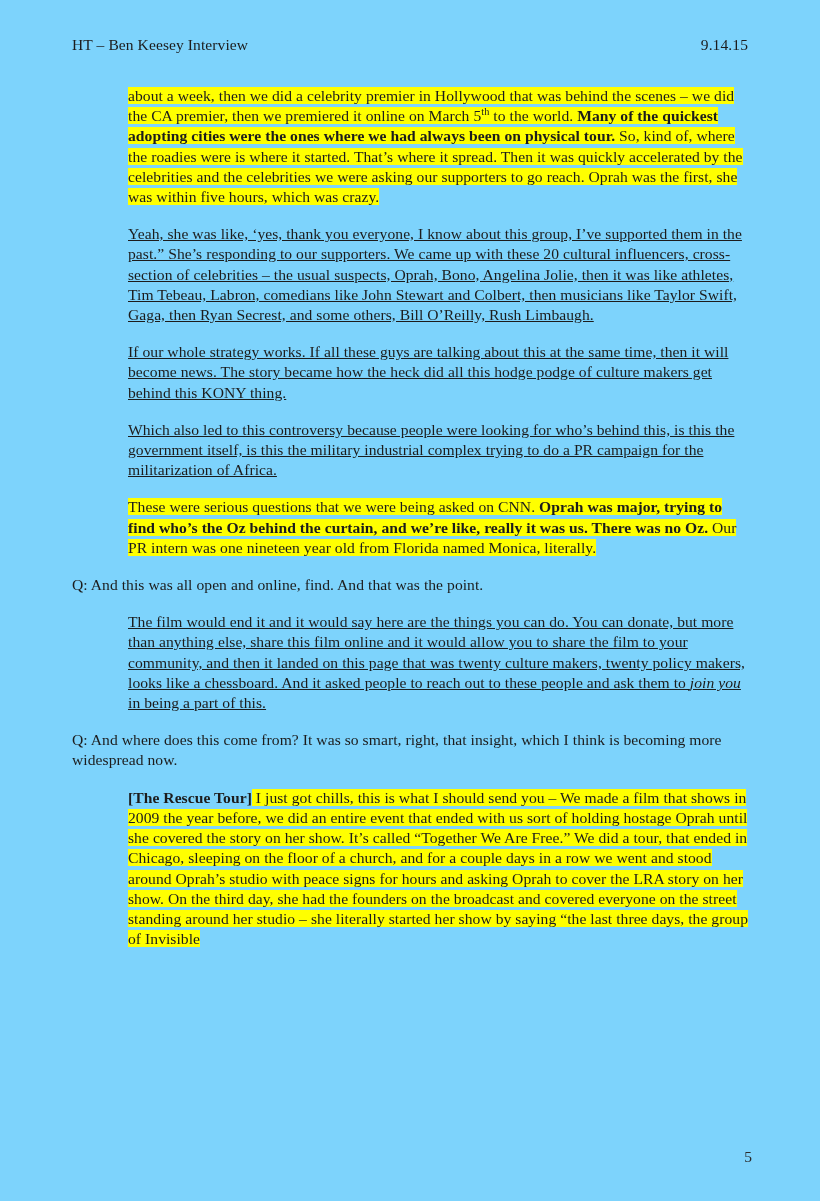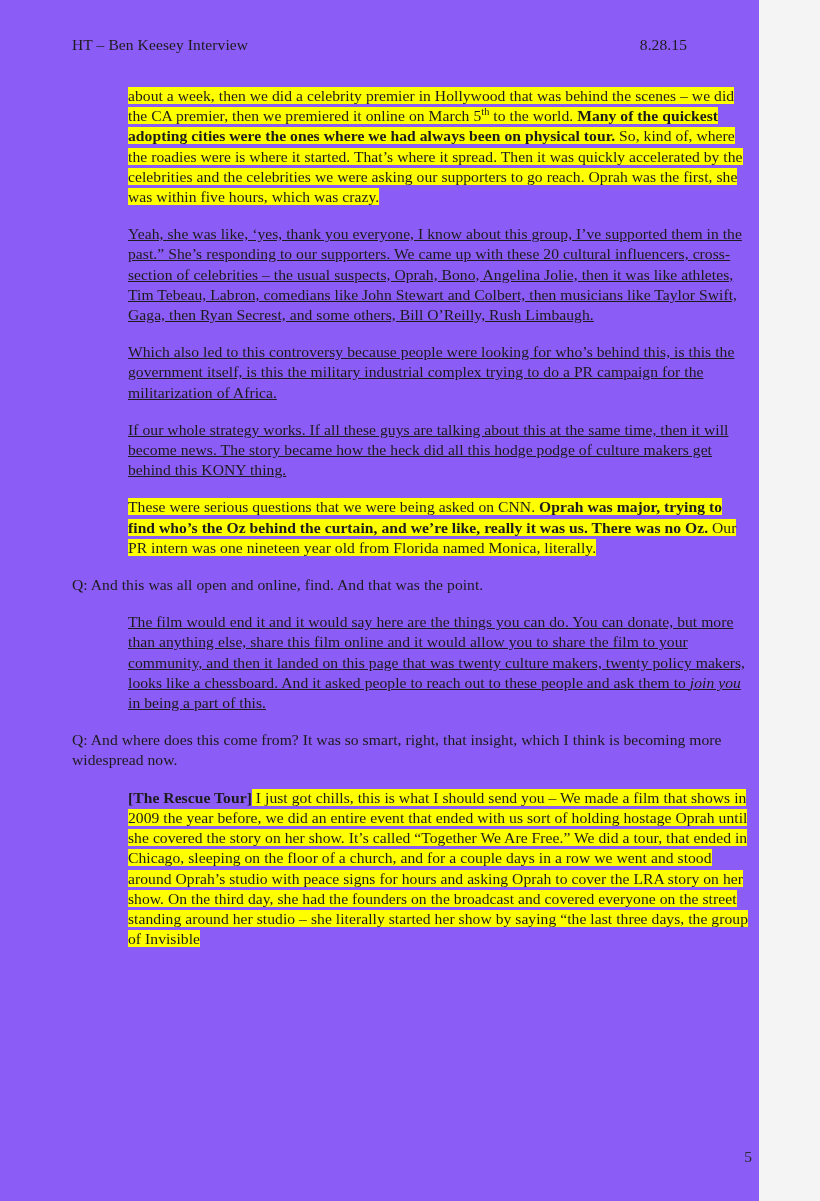--- a/index.html
+++ b/index.html
@@ -2,23 +2,23 @@
 <html><head>
 <meta charset="utf-8">
 <style>
   html, body {
     margin: 0;
     padding: 0;
     background: #f4f4f4;
   }
   .page {
     position: relative;
-    width: 759px;
+    width: 820px;
     height: 1201px;
-    background: #8b5cf6;
+    background: #7dd3fc;
     font-family: "Liberation Serif", "DejaVu Serif", serif;
     color: #1c1c1c;
     overflow: hidden;
     box-sizing: border-box;
   }
 
   
   .header {
     position: absolute;
     top: 36px;
@@ -91,33 +91,33 @@
     color: #2a2a2a;
   }
 </style>
 </head>
 <body>
 
 <div class="page">
 
   <div class="header">
     <span class="title">HT – Ben Keesey Interview</span>
-    <span class="date">8.28.15</span>
+    <span class="date">9.14.15</span>
   </div>
 
   <div class="body">
 
     <p class="answer-hl"><span class="hl"><span>about a week, then we did a celebrity premier in Hollywood that was behind the scenes – we did the CA premier, then we premiered it online on March 5</span><sup>th</sup><span> to the world. </span><b>Many of the quickest adopting cities were the ones where we had always been on physical tour.</b><span> So, kind of, where the roadies were is where it started. That’s where it spread. Then it was quickly accelerated by the celebrities and the celebrities we were asking our supporters to go reach. Oprah was the first, she was within five hours, which was crazy.</span></span></p>
 
 
     <p class="answer">Yeah, she was like, ‘yes, thank you everyone, I know about this group, I’ve supported them in the past.” She’s responding to our supporters. We came up with these 20 cultural influencers, cross-section of celebrities – the usual suspects, Oprah, Bono, Angelina Jolie, then it was like athletes, Tim Tebeau, Labron, comedians like John Stewart and Colbert, then musicians like Taylor Swift, Gaga, then Ryan Secrest, and some others, Bill O’Reilly, Rush Limbaugh.</p>
 
+    <p class="answer">If our whole strategy works. If all these guys are talking about this at the same time, then it will become news. The story became how the heck did all this hodge podge of culture makers get behind this KONY thing.</p>
+
     <p class="answer">Which also led to this controversy because people were looking for who’s behind this, is this the government itself, is this the military industrial complex trying to do a PR campaign for the militarization of Africa.</p>
-
-    <p class="answer">If our whole strategy works. If all these guys are talking about this at the same time, then it will become news. The story became how the heck did all this hodge podge of culture makers get behind this KONY thing.</p>
 
     <p class="answer-hl"><span class="hl"><span>These were serious questions that we were being asked on CNN. </span><b>Oprah was major, trying to find who’s the Oz behind the curtain, and we’re like, really it was us. There was no Oz.</b><span> Our PR intern was one nineteen year old from Florida named Monica, literally.</span></span></p>
 
     <p class="question">Q: And this was all open and online, find. And that was the point.</p>
 
     <p class="answer"><span>The film would end it and it would say here are the things you can do. You can donate, but more than anything else, share this film online and it would allow you to share the film to your community, and then it landed on this page that was twenty culture makers, twenty policy makers, looks like a chessboard. And it asked people to reach out to these people and ask them to </span><i>join you</i><span> in being a part of this.</span></p>
 
 
     <p class="question">Q: And where does this come from? It was so smart, right, that insight, which I think is becoming more widespread now.</p>
 

